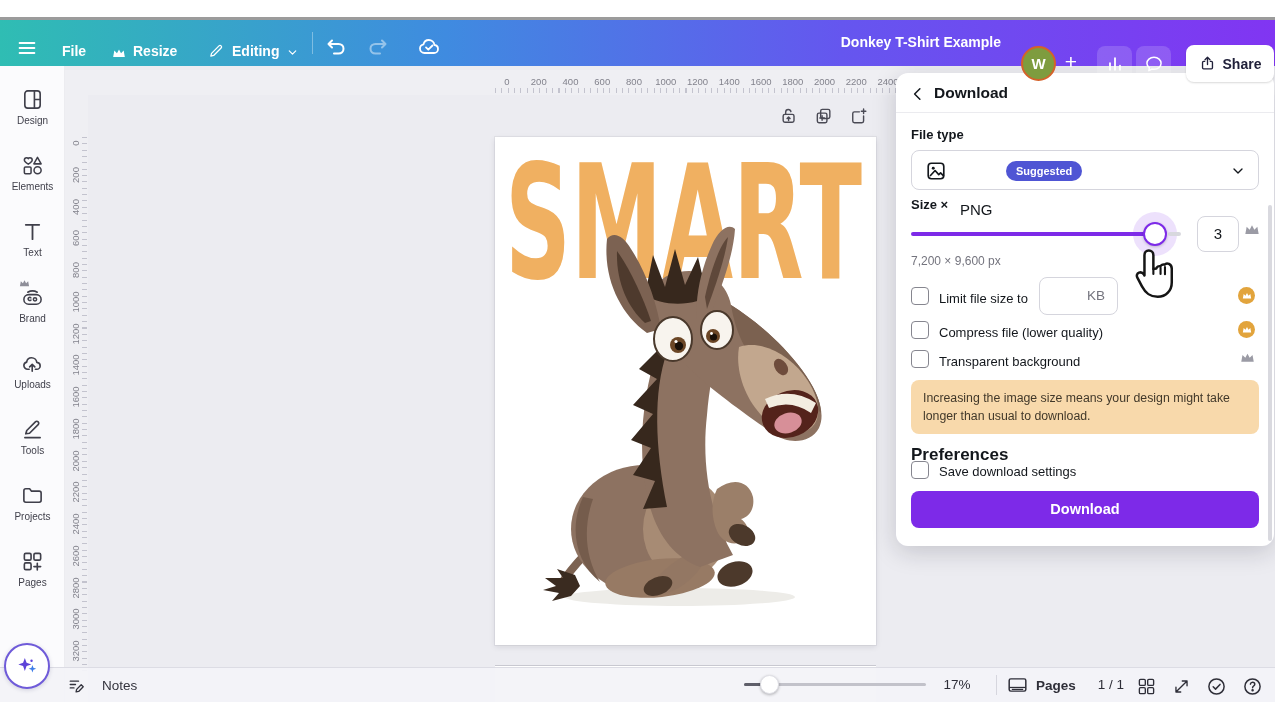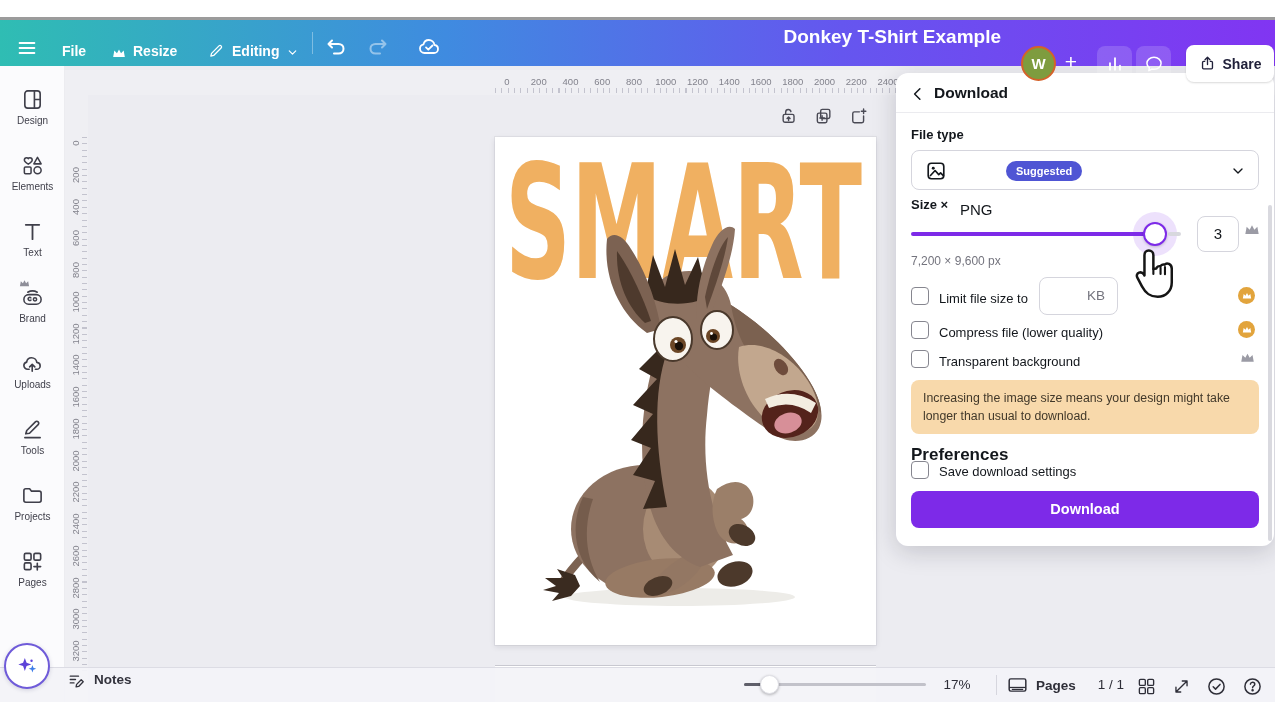--- a/index.html
+++ b/index.html
@@ -13,21 +13,21 @@
   .strip-bottom { position:absolute; left:0; top:702px; width:1280px; height:18px; background:#fff; z-index:70; }
   .strip-right { position:absolute; left:1275px; top:0; width:5px; height:720px; background:#fff; z-index:71; }
 
   
   .topbar { position:absolute; left:0; top:20px; width:1275px; height:46px; z-index:60;
     background:linear-gradient(90deg,#2fbdb3 0%,#3f8be0 35%,#6556ef 66%,#8135f2 100%);
     display:flex; align-items:center; color:#fff; }
   .tb-btn { position:absolute; display:flex; align-items:flex-end; gap:7px; color:#fff;
     font-size:14px; font-weight:600; border-radius:8px; height:32px; top:7px; padding:0 10px; cursor:pointer; }
   .tb-divider { position:absolute; top:12px; width:1px; height:22px; background:rgba(255,255,255,.35); }
-  .tb-title { position:absolute; top:6px; right:274px; font-size:19px; font-weight:600; color:#fff; white-space:nowrap; }
+  .tb-title { position:absolute; top:14px; right:274px; font-size:14px; font-weight:600; color:#fff; white-space:nowrap; }
   .avatar { position:absolute; left:1021px; top:26px; width:35px; height:35px; border-radius:50%;
     background:#7e9c3f; border:2.5px solid #d4622a; color:#fff; font-weight:bold; font-size:15px;
     display:flex; align-items:center; justify-content:center; }
   .plus-btn { position:absolute; left:1058px; top:27px; width:26px; height:30px; color:#fff; font-size:21px;
     display:flex; align-items:center; justify-content:center; font-weight:400; }
   .sq-btn { position:absolute; top:26px; width:35px; height:35px; border-radius:8px;
     background:rgba(255,255,255,.16); display:flex; align-items:center; justify-content:center; }
   .share-btn { position:absolute; left:1186px; top:25px; width:88px; height:37px; border-radius:8px;
     background:#fff; color:#21213a; display:flex; align-items:center; justify-content:center; gap:7px;
     font-size:14px; font-weight:600; box-shadow:0 1px 2px rgba(0,0,0,.15); }
@@ -95,22 +95,22 @@
     display:flex; align-items:center; justify-content:center; }
   .warn { position:absolute; left:15px; top:307px; width:348px; height:54px; background:#f8d9ab; border-radius:8px;
     padding:9px 12px; font-size:12.3px; line-height:1.5; color:#42392a; }
   .dl-btn { position:absolute; left:15px; top:418px; width:348px; height:37px; border-radius:8px; background:#7d2ae8;
     color:#fff; font-size:14.5px; font-weight:bold; text-align:center; line-height:37px; cursor:pointer; }
   .p-scroll { position:absolute; left:372px; top:132px; width:4px; height:336px; border-radius:2px; background:#d9d9df; }
 
   
   .bottombar { position:absolute; left:0; top:667px; width:1275px; height:35px; background:rgba(243,243,248,.95);
     border-top:1px solid #dcdce4; z-index:50; color:#2e2e38; }
-  .notes-btn { position:absolute; left:62px; top:4px; height:27px; display:flex; gap:8px;
-    font-size:13.5px; font-weight:700; color:#33333d; cursor:pointer; padding:0 6px; border-radius:6px; }
+  .notes-btn { position:absolute; left:62px; top:4px; height:27px; display:flex; align-items:center; gap:16px;
+    font-size:13.5px; font-weight:400; color:#33333d; cursor:pointer; padding:0 6px; border-radius:6px; }
   .z-track { position:absolute; left:744px; top:15px; width:182px; height:3px; border-radius:2px; background:#c2c2ca; }
   .z-fill { position:absolute; left:744px; top:15px; width:26px; height:3px; border-radius:2px; background:#5f5f6a; }
   .z-knob { position:absolute; left:760px; top:6.5px; width:19px; height:19px; border-radius:50%; background:#fff;
     border:1px solid #e0e0e6; box-shadow:0 1px 3px rgba(0,0,0,.28); cursor:pointer; }
   .z-pct { position:absolute; left:934px; top:9px; width:46px; text-align:center; font-size:13.5px; }
   .bb-div { position:absolute; left:996px; top:7px; width:1px; height:20px; background:#d6d6de; }
   .pages-btn { position:absolute; left:1007px; top:5px; height:24px; display:flex; align-items:center; gap:8px;
     font-size:13.5px; font-weight:600; cursor:pointer; }
   .page-ind { position:absolute; left:1085px; top:9px; width:52px; text-align:center; font-size:13.5px; }
   .bb-ic { position:absolute; top:5px; width:26px; height:26px; display:flex; align-items:center; justify-content:center;

